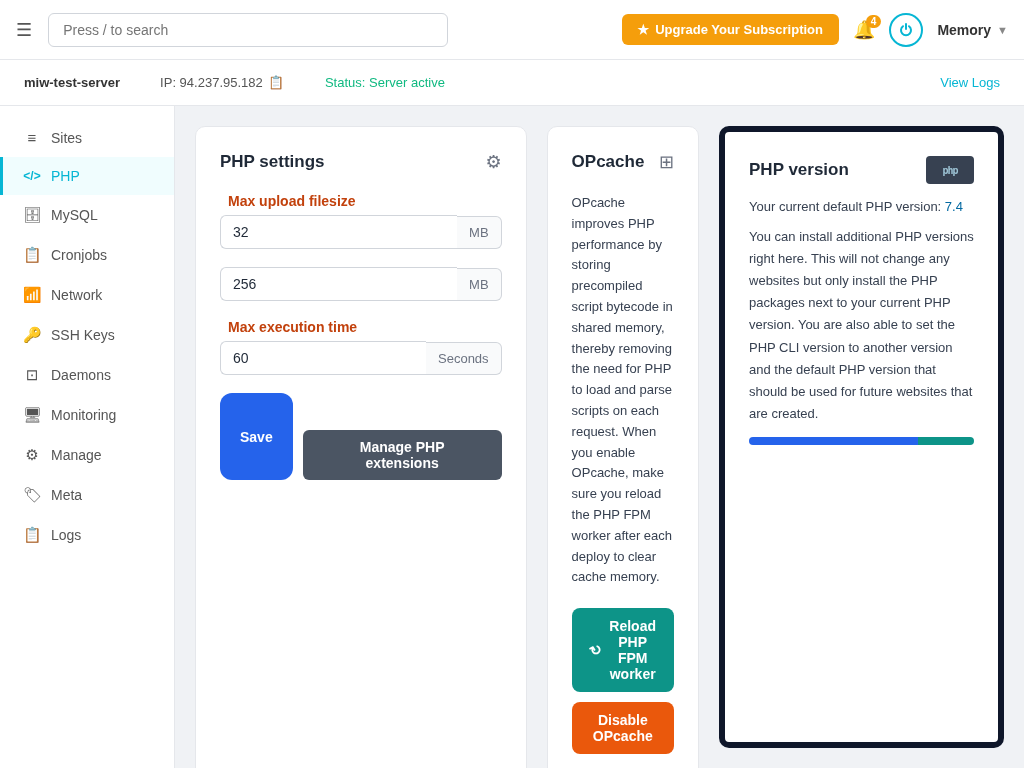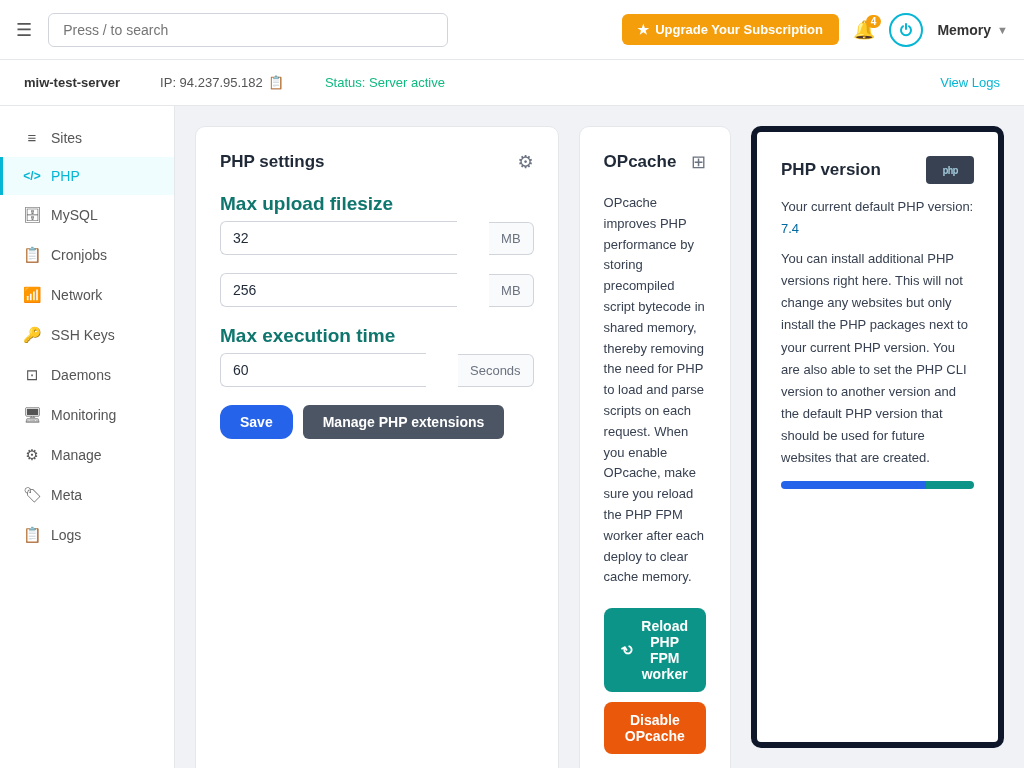--- a/index.html
+++ b/index.html
@@ -158,22 +158,22 @@
     }
     .card-title {
       font-size: 17px;
       font-weight: 700;
       color: #1f2937;
     }
     .card-icon { color: #6b7280; font-size: 18px; cursor: pointer; }
 
     
     .form-group { margin-bottom: 18px; }
-    .form-label { font-size: 19px; font-weight: 600; color: #0f766e; margin-bottom: 6px; display: block; }
-    .input-row { display: flex; align-items: center; gap: 32px; }
+    .form-label { font-size: 14px; font-weight: 600; color: #c2410c; margin-bottom: 6px; display: block; margin-left: 8px; }
+    .input-row { display: flex; align-items: center; }
     .form-input {
       flex: 1;
       border: 1px solid #d1d5db;
       border-right: none;
       border-radius: 6px 0 0 6px;
       padding: 8px 12px;
       font-size: 14px;
       color: #1f2937;
       outline: none;
     }
@@ -201,20 +201,21 @@
     }
     .btn-dark {
       background: #4b5563;
       color: #fff;
       border: none;
       border-radius: 6px;
       padding: 9px 20px;
       font-size: 14px;
       font-weight: 600;
       cursor: pointer;
+      margin-top: 37px;
     }
     .btn-teal {
       background: #0d9488;
       color: #fff;
       border: none;
       border-radius: 8px;
       padding: 10px 18px;
       font-size: 14px;
       font-weight: 600;
       cursor: pointer;

